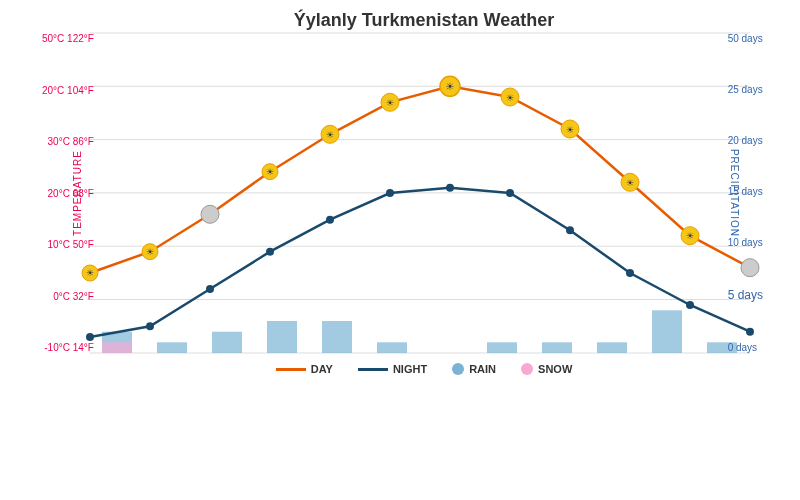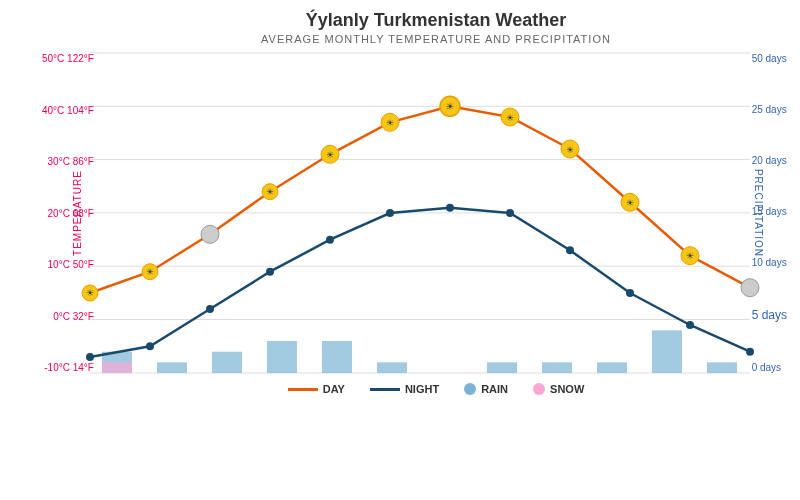--- a/index.html
+++ b/index.html
@@ -7,21 +7,21 @@
       width: 800px;
       height: 500px;
       background: #fff;
       font-family: Arial, sans-serif;
       overflow: hidden;
     }
     .chart-container {
       width: 800px;
       height: 500px;
       position: relative;
-      padding: 10px 8px 60px 80px;
+      padding: 10px 32px 60px 80px;
     }
     .title {
       text-align: center;
       font-size: 18px;
       font-weight: bold;
       color: #333;
       margin-bottom: 2px;
     }
     .subtitle {
       text-align: center;
@@ -44,31 +44,30 @@
       font-size: 11px;
       color: #333;
       font-weight: bold;
     }
   </style>
 </head>
 <body>
 
 <div class="chart-container">
   <div class="title">Ýylanly Turkmenistan Weather</div>
-  <div class="subtitle">AVERAGE MONTHLY TEMPERATURE AND PRECIPITATION</div>
 
   <div style="position:relative; margin: 0 55px 0 10px;">
 
     <div style="position:absolute; left:-55px; top:50%; transform:translateY(-50%) rotate(-90deg); font-size:10px; color:#e05; letter-spacing:1px; white-space:nowrap;">TEMPERATURE</div>
 
     <div style="position:absolute; right:-65px; top:50%; transform:translateY(-50%) rotate(90deg); font-size:10px; color:#36a; letter-spacing:1px; white-space:nowrap;">PRECIPITATION</div>
 
     <div style="position:absolute; left:-48px; top:0; height:320px; display:flex; flex-direction:column; justify-content:space-between; align-items:flex-end;">
       <span style="font-size:10px;color:#e05;">50°C 122°F</span>
-      <span style="font-size:10px;color:#e05;">40°C 104°F</span>
+      <span style="font-size:10px;color:#e05;">20°C 104°F</span>
       <span style="font-size:10px;color:#e05;">30°C 86°F</span>
       <span style="font-size:10px;color:#e05;text-align:right;">20°C 68°F</span>
       <span style="font-size:10px;color:#e05;">10°C 50°F</span>
       <span style="font-size:10px;color:#e05;">0°C 32°F</span>
       <span style="font-size:10px;color:#e05;">-10°C 14°F</span>
     </div>
 
     <div style="position:absolute; right:-50px; top:0; height:320px; display:flex; flex-direction:column; justify-content:space-between; align-items:flex-start;">
       <span style="font-size:10px;color:#36a;">50 days</span>
       <span style="font-size:10px;color:#36a;">25 days</span>

